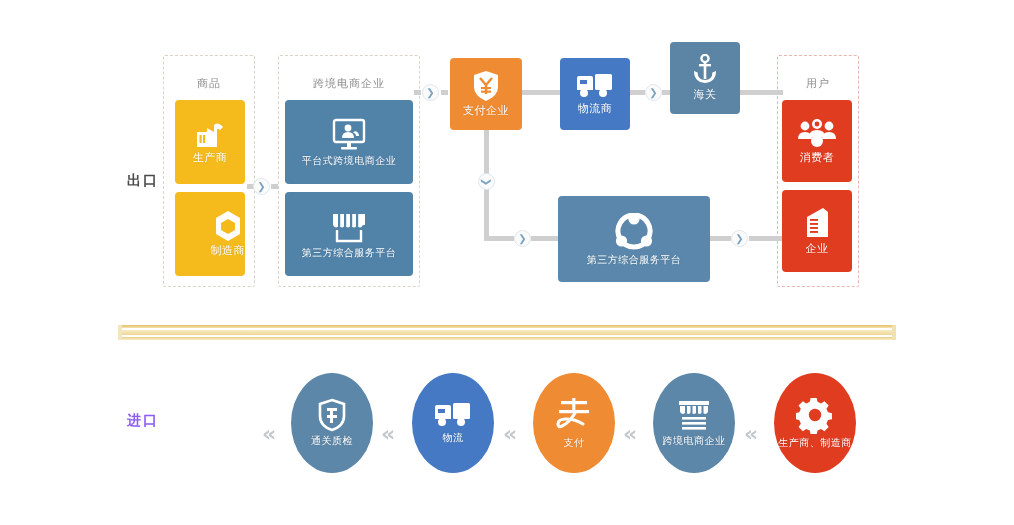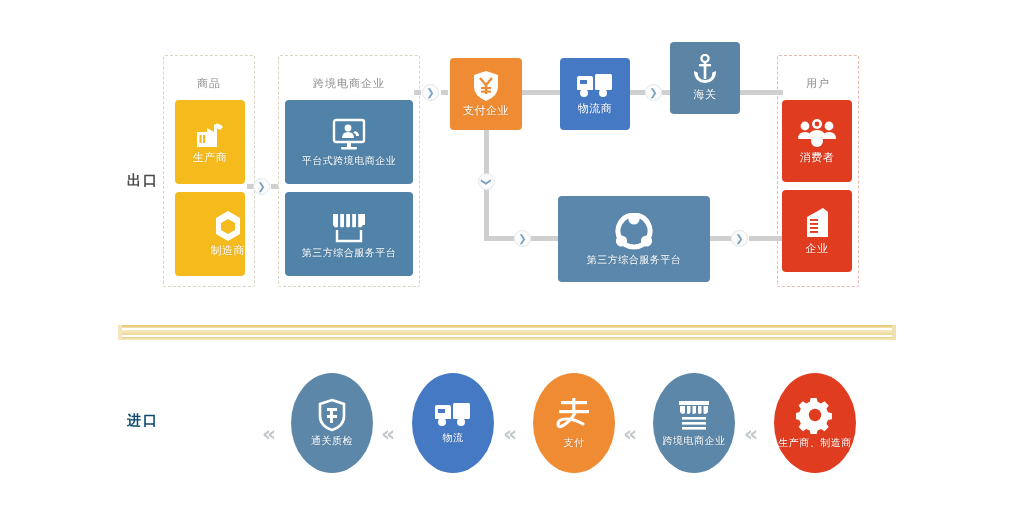--- a/index.html
+++ b/index.html
@@ -109,21 +109,21 @@
     position:absolute;
     color:#c3c8cc;
     font-size:22px;
     line-height:1;
     font-weight:700;
     letter-spacing:-3px;
     user-select:none;
   }
   .bottom-cap {
     position:absolute;
-    font-size:14px; color:#0c4a6e; letter-spacing:2px; font-weight:600;
+    font-size:14px; color:#8b5cf6; letter-spacing:2px; font-weight:600;
   }
   svg { display:block; }
 </style>
 </head>
 <body>
 
 <div class="stage">
 
   <div class="group" style="left:163px; top:55px; width:92px; height:232px;">
     <div class="ghead">商品</div>

